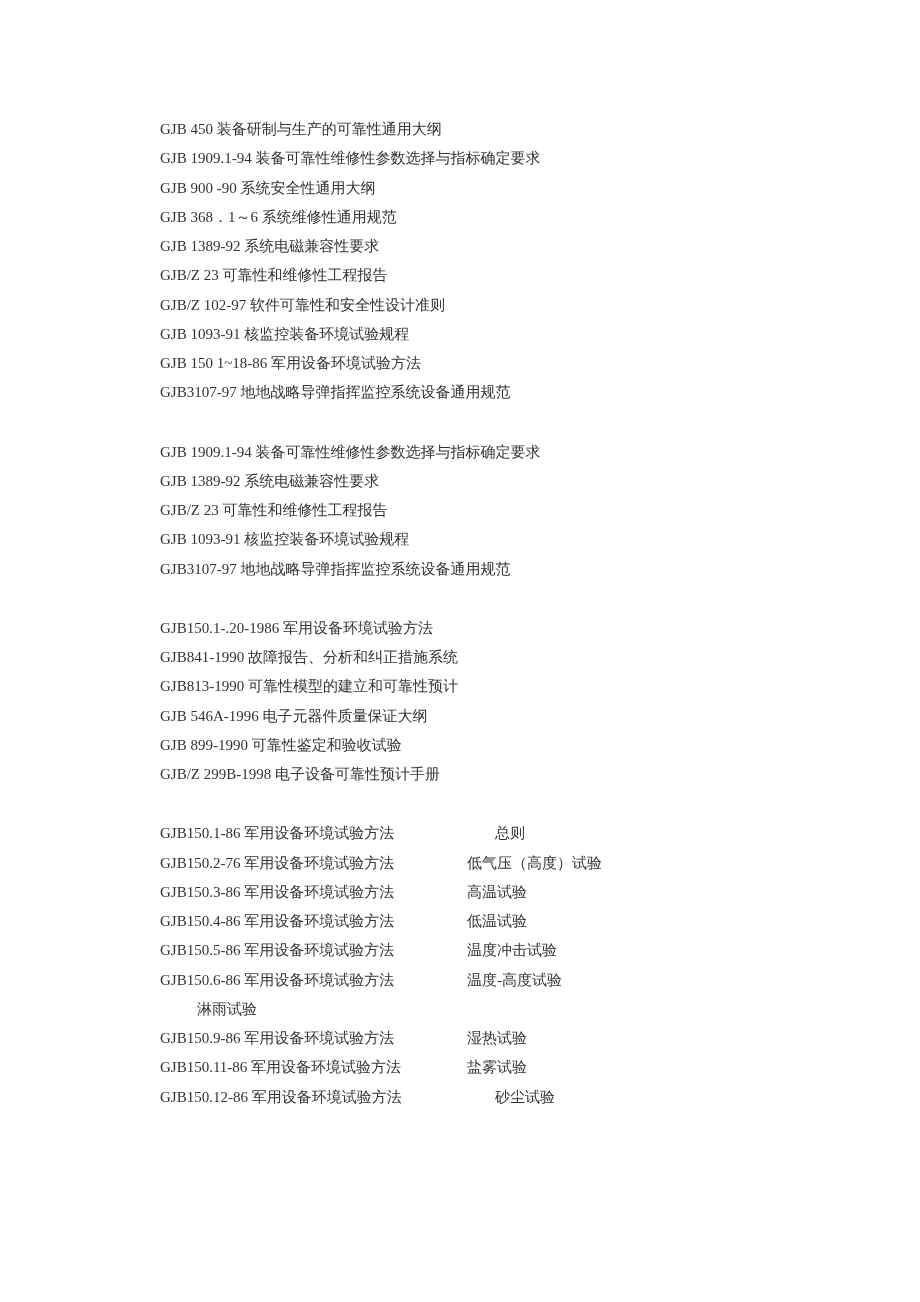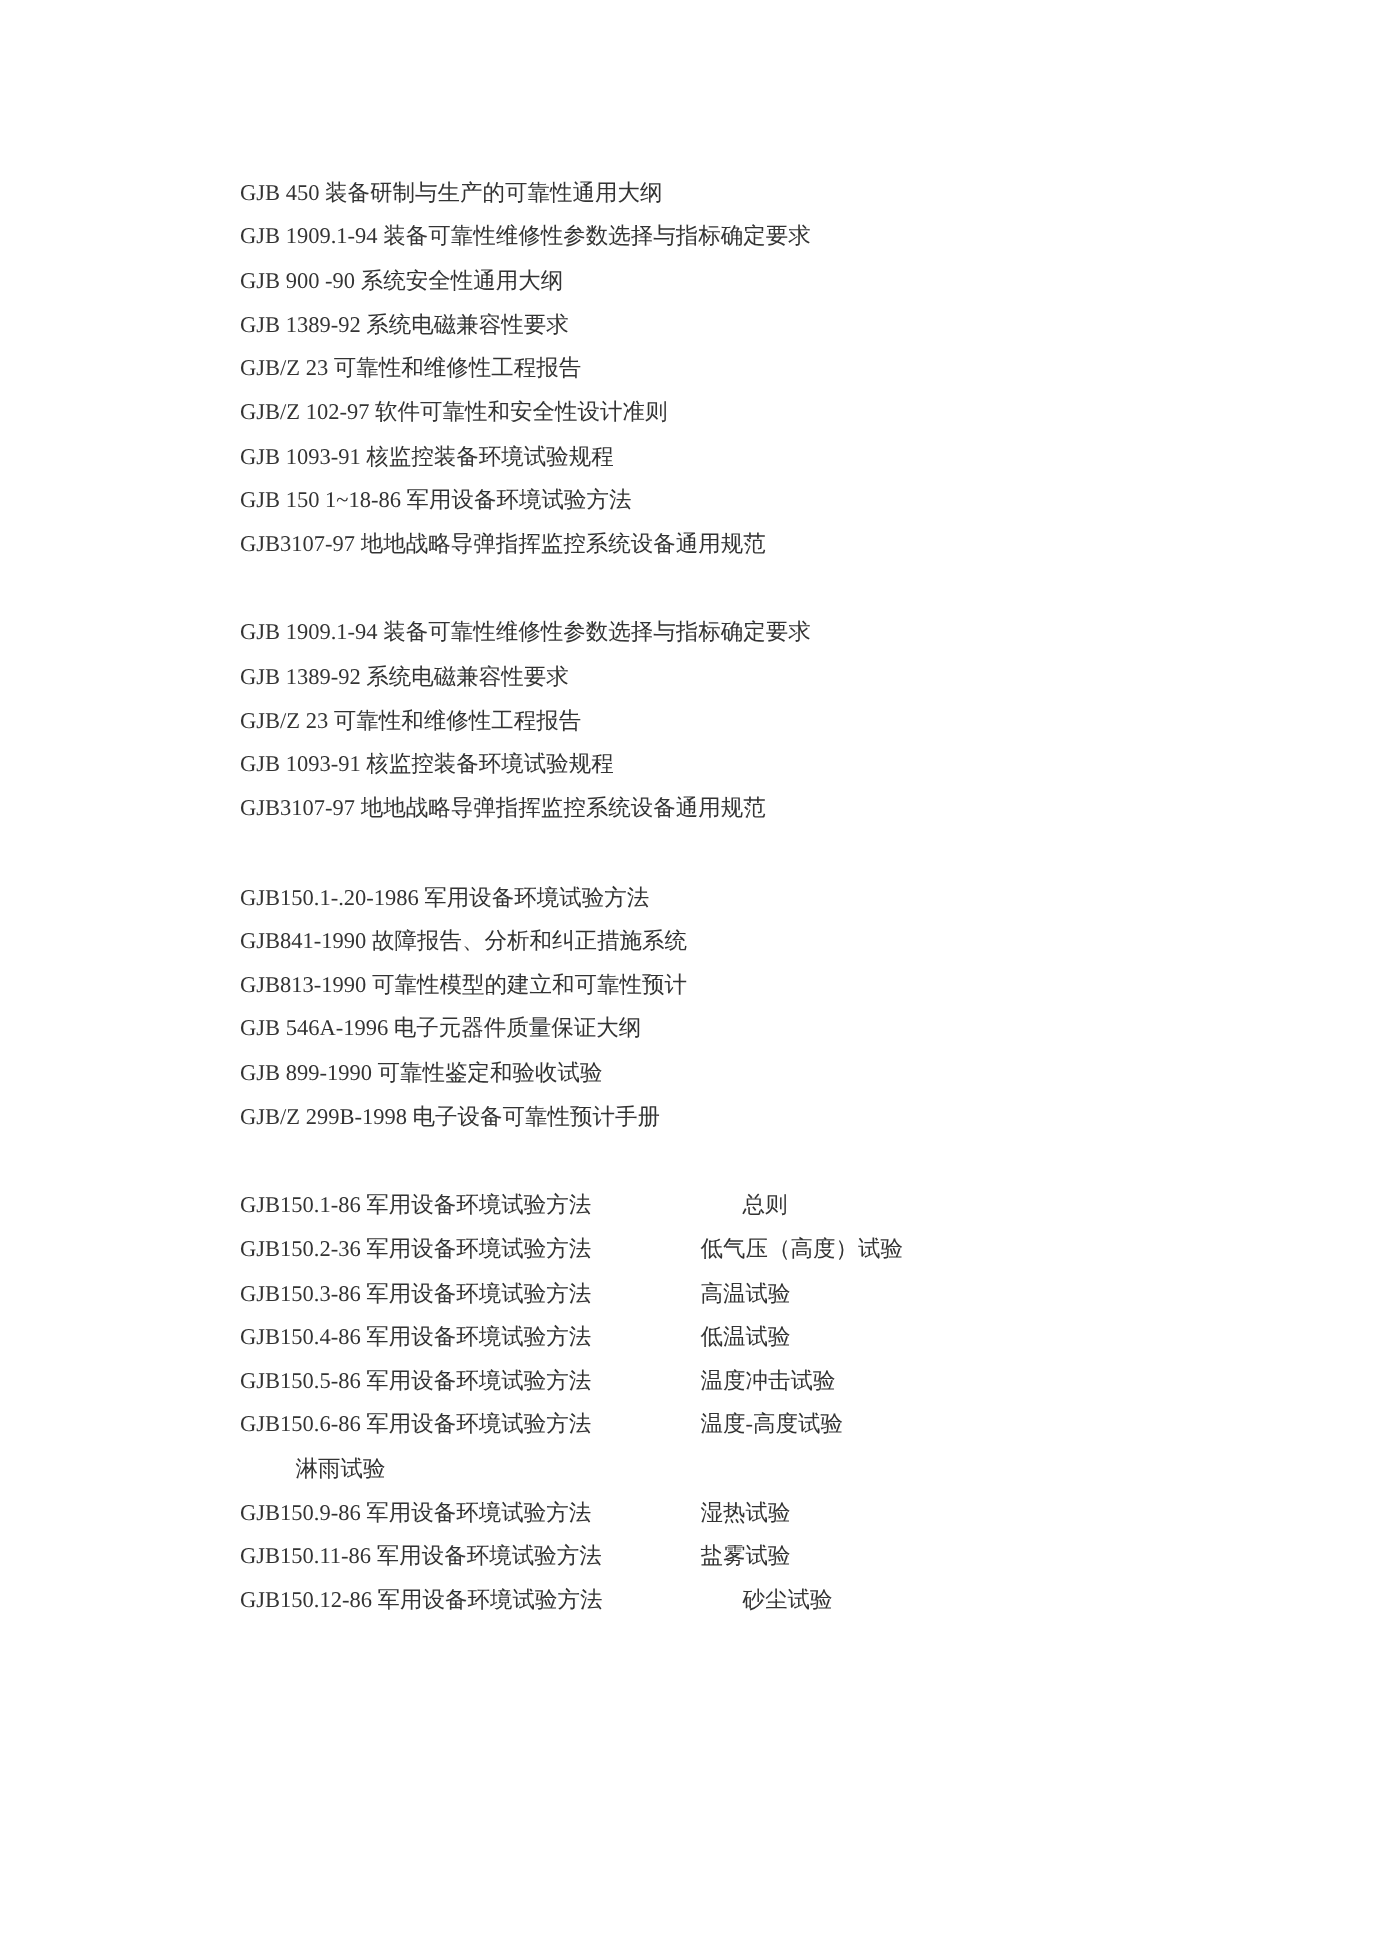--- a/index.html
+++ b/index.html
@@ -42,20 +42,21 @@
   </style>
 </head>
 <body>
 
 <div class="page">
 
   <div class="block" id="block1">
       <div class="line">GJB 450 装备研制与生产的可靠性通用大纲</div>
       <div class="line">GJB 1909.1-94 装备可靠性维修性参数选择与指标确定要求</div>
       <div class="line">GJB 900 -90 系统安全性通用大纲</div>
+      <div class="line">GJB 368．1～6 系统维修性通用规范</div>
       <div class="line">GJB 1389-92 系统电磁兼容性要求</div>
       <div class="line">GJB/Z 23 可靠性和维修性工程报告</div>
       <div class="line">GJB/Z 102-97 软件可靠性和安全性设计准则</div>
       <div class="line">GJB 1093-91 核监控装备环境试验规程</div>
       <div class="line">GJB 150 1~18-86 军用设备环境试验方法</div>
       <div class="line">GJB3107-97 地地战略导弹指挥监控系统设备通用规范</div>
     </div>
 
   <div class="block" id="block2">
       <div class="line">GJB 1909.1-94 装备可靠性维修性参数选择与指标确定要求</div>
@@ -73,21 +74,21 @@
       <div class="line">GJB 899-1990 可靠性鉴定和验收试验</div>
       <div class="line">GJB/Z 299B-1998 电子设备可靠性预计手册</div>
     </div>
 
   <div class="block" id="block4">
       <div class="line two-col">
         <span class="col-left">GJB150.1-86 军用设备环境试验方法</span>
         <span class="col-right indent">总则</span>
       </div>
       <div class="line two-col">
-        <span class="col-left">GJB150.2-36 军用设备环境试验方法</span>
+        <span class="col-left">GJB150.2-76 军用设备环境试验方法</span>
         <span class="col-right">低气压（高度）试验</span>
       </div>
       <div class="line two-col">
         <span class="col-left">GJB150.3-86 军用设备环境试验方法</span>
         <span class="col-right">高温试验</span>
       </div>
       <div class="line two-col">
         <span class="col-left">GJB150.4-86 军用设备环境试验方法</span>
         <span class="col-right">低温试验</span>
       </div>

